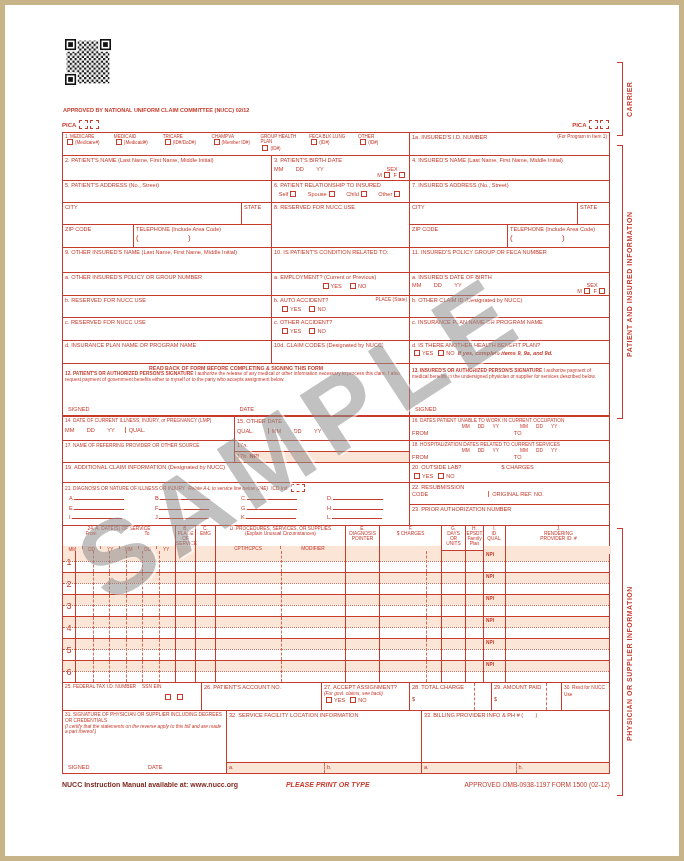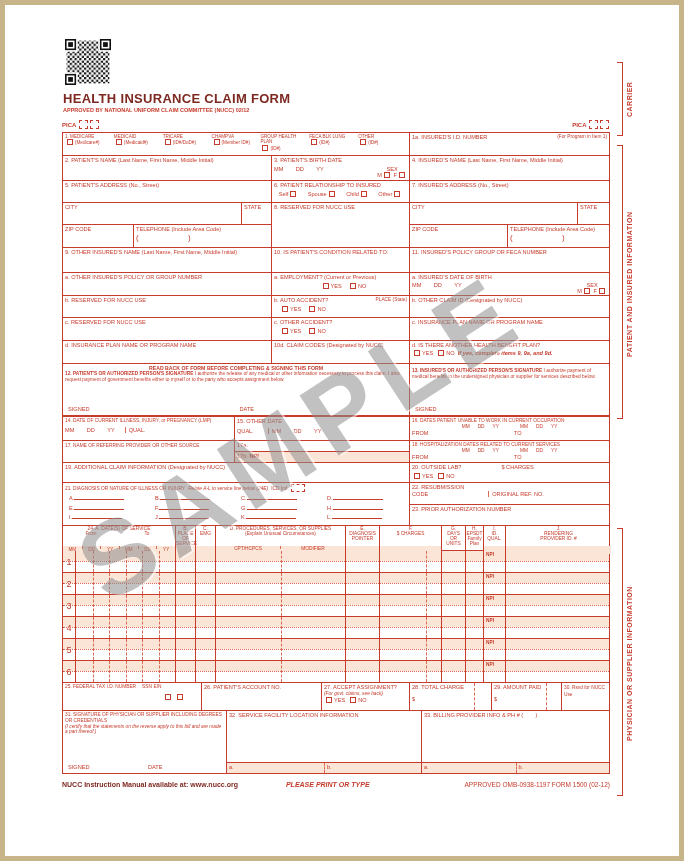--- a/index.html
+++ b/index.html
@@ -103,21 +103,20 @@
         <rect x="24" y="2" width="3" height="3" fill="#111"></rect>
       </g>
     <g>
         <rect x="0" y="21" width="8" height="8" fill="#fff"></rect>
         <rect x="0" y="22" width="7" height="7" fill="#111"></rect>
         <rect x="1" y="23" width="5" height="5" fill="#fff"></rect>
         <rect x="2" y="24" width="3" height="3" fill="#111"></rect>
       </g>
   </svg>
 
-  <div class="title">HEALTH INSURANCE CLAIM FORM</div>
   <div class="sub">APPROVED BY NATIONAL UNIFORM CLAIM COMMITTEE (NUCC) 02/12</div>
 
   <div class="picarow">
     <span><span>PICA</span> <span class="dbox"></span><span class="dbox"></span></span>
     <span><span>PICA</span> <span class="dbox"></span><span class="dbox"></span></span>
   </div>
 
   <div class="grid">
 
     <div class="r" style="height:23px">

